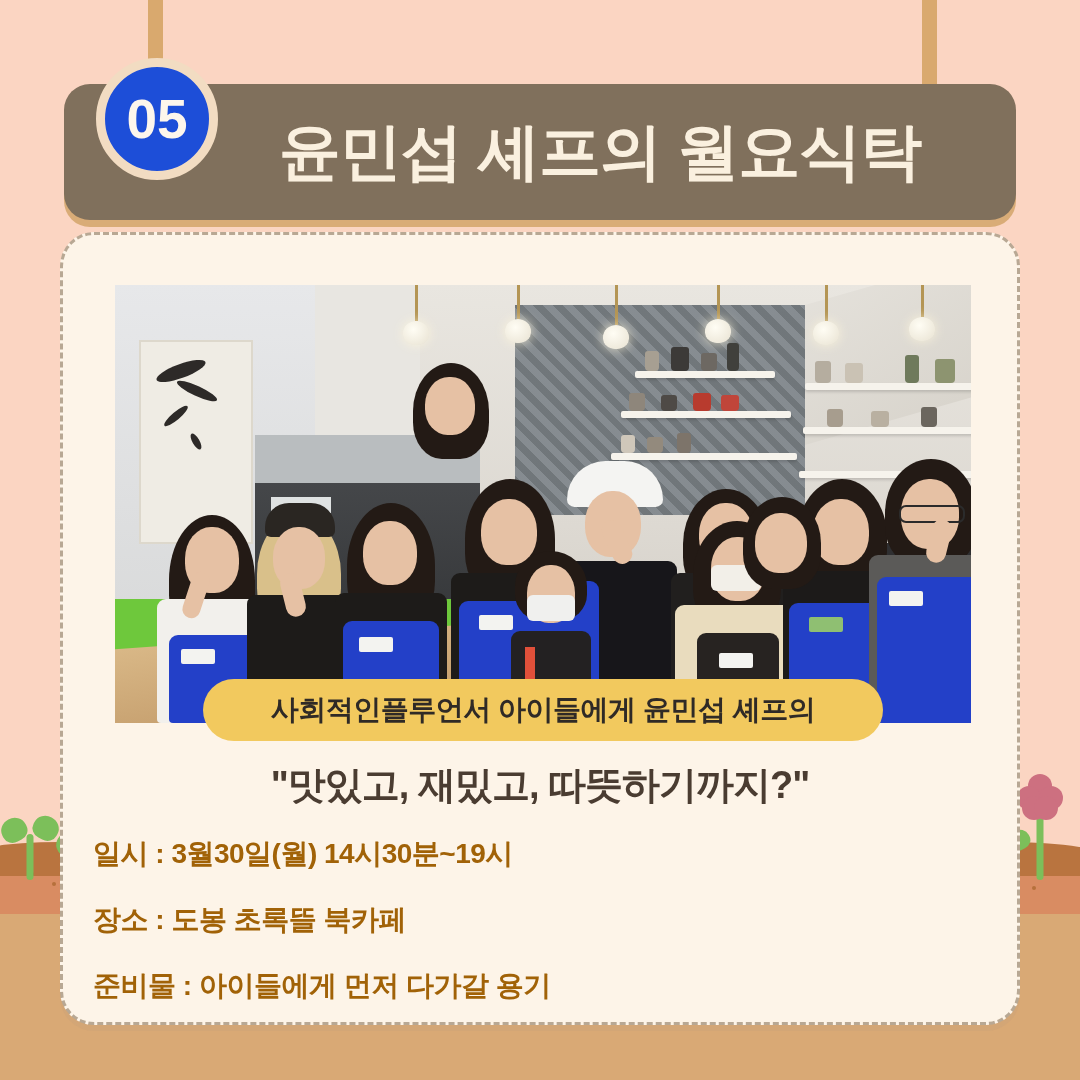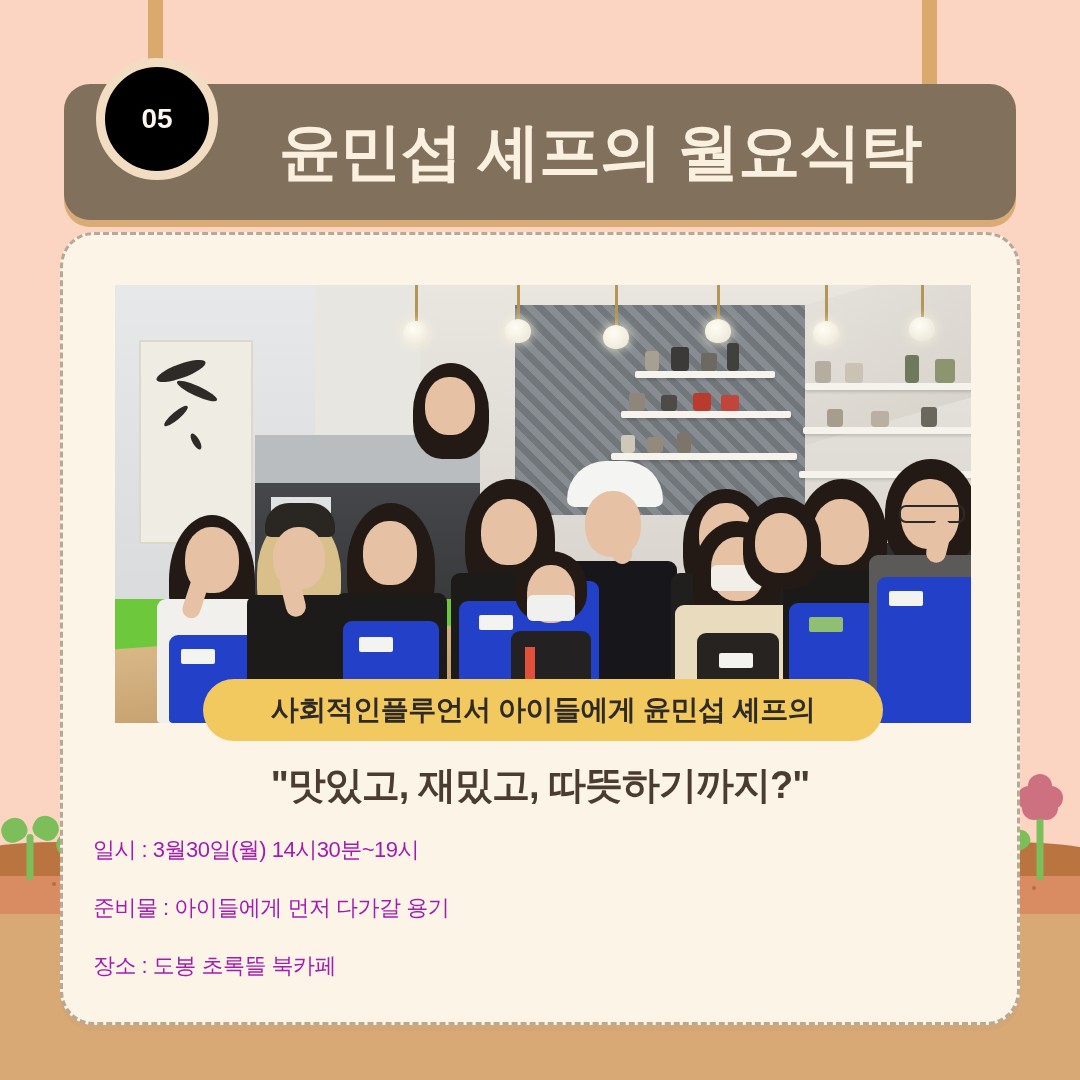--- a/index.html
+++ b/index.html
@@ -35,23 +35,23 @@
     background:#80705c;border-radius:26px;
     box-shadow:0 7px 0 0 #d9ac77;
   }
   .banner-title{
     position:absolute;inset:0;display:flex;align-items:center;justify-content:center;
     color:#faf0df;font-size:62px;font-weight:bold;letter-spacing:-1px;
     padding-left:120px;box-sizing:border-box;white-space:nowrap;
   }
   .badge{
     position:absolute;left:96px;top:58px;width:122px;height:122px;border-radius:50%;
-    background:#000000;border:9px solid #f2dcc2;box-sizing:border-box;
+    background:#1d4ed8;border:9px solid #f2dcc2;box-sizing:border-box;
     display:flex;align-items:center;justify-content:center;
-    color:#fdf6ec;font-size:28px;font-weight:bold;
+    color:#fdf6ec;font-size:55px;font-weight:bold;
   }
 
   
   .card{
     position:absolute;left:60px;right:60px;top:232px;bottom:55px;
     background:#fdf4e8;border:3px dashed #b8a894;border-radius:34px;
     box-shadow:0 6px 0 0 rgba(200,160,120,.35);
   }
 
   
@@ -98,21 +98,21 @@
     display:flex;align-items:center;justify-content:center;
     color:#2f2a26;font-size:28px;font-weight:bold;letter-spacing:-.5px;white-space:nowrap;
   }
 
   .quote{
     position:absolute;left:0;right:0;top:525px;text-align:center;
     color:#4a3c31;font-size:38px;font-weight:bold;letter-spacing:-1px;
   }
 
   .details{position:absolute;left:30px;top:600px;}
-  .detail-line{color:#a21caf;font-size:22px;margin-bottom:28px;letter-spacing:-.5px;}
+  .detail-line{color:#a16207;font-size:28px;margin-bottom:28px;letter-spacing:-.5px;font-weight:bold;}
 </style>
 </head>
 <body>
 
 <div class="stage">
 
   <div class="ground">
     <div class="soil-top">
       <div class="mound l"></div>
       <div class="mound r"></div>
@@ -332,18 +332,18 @@
         <div class="arm" style="left:66px;top:62px;width:20px;height:44px;background:#e6c1a4;transform:rotate(14deg);"></div>
       </div>
     </div>
 
     <div class="pill">사회적인플루언서 아이들에게 윤민섭 셰프의</div>
 
     <div class="quote">"맛있고, 재밌고, 따뜻하기까지?"</div>
 
     <div class="details">
       <div class="detail-line">일시 : 3월30일(월) 14시30분~19시</div>
+      <div class="detail-line">장소 : 도봉 초록뜰 북카페</div>
       <div class="detail-line">준비물 : 아이들에게 먼저 다가갈 용기</div>
-      <div class="detail-line">장소 : 도봉 초록뜰 북카페</div>
     </div>
 
   </div>
 </div>
 
 </body></html>

